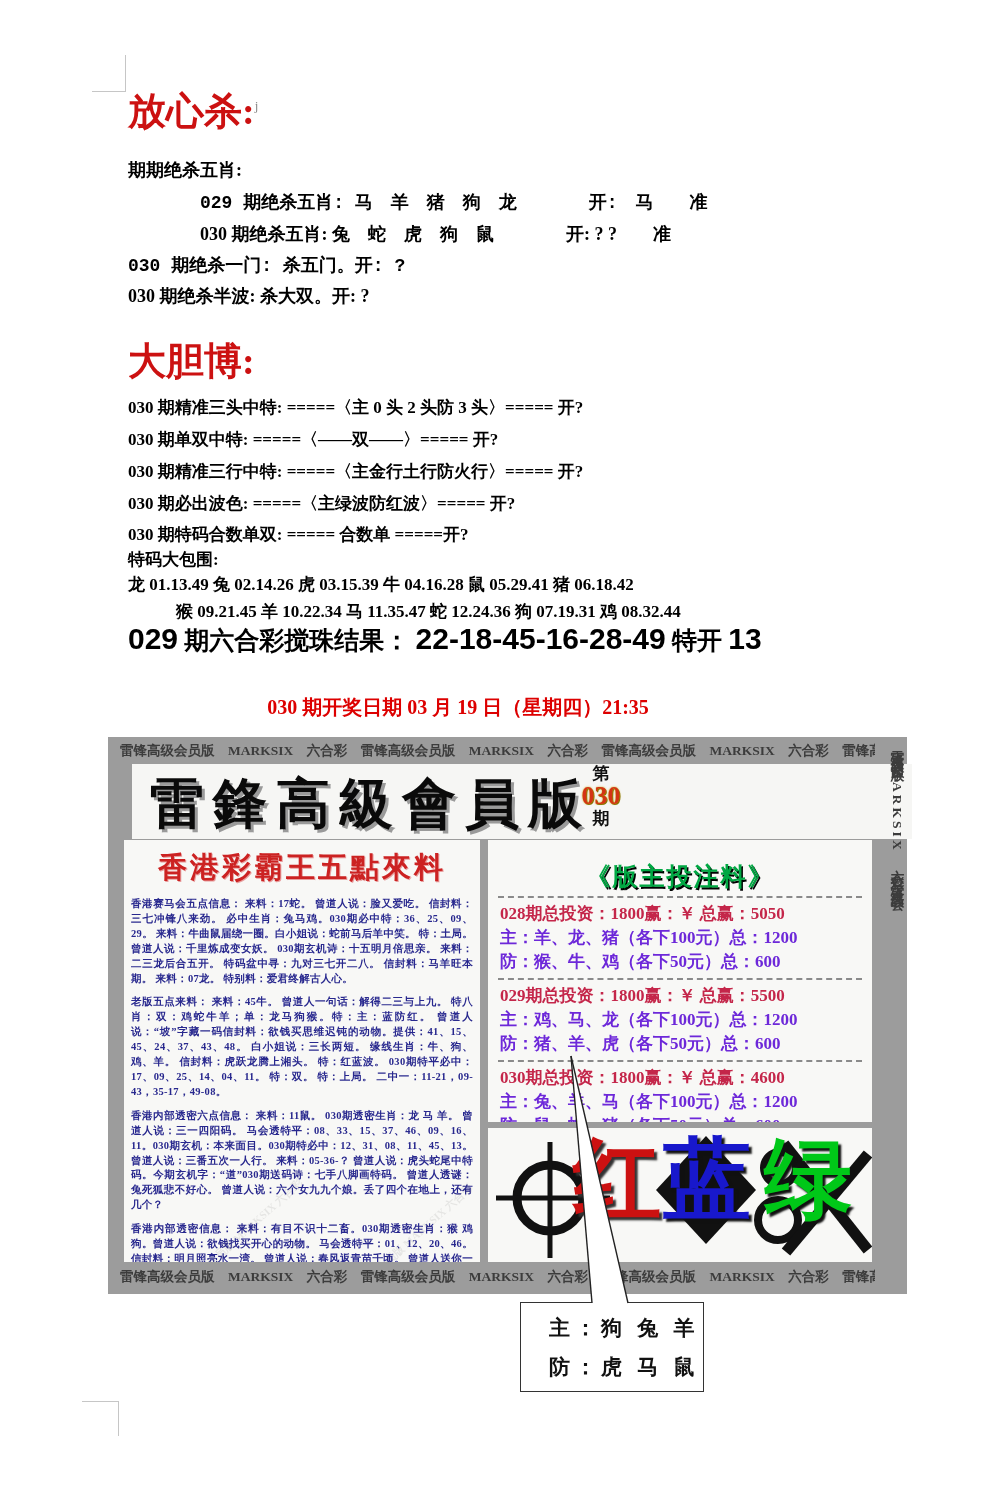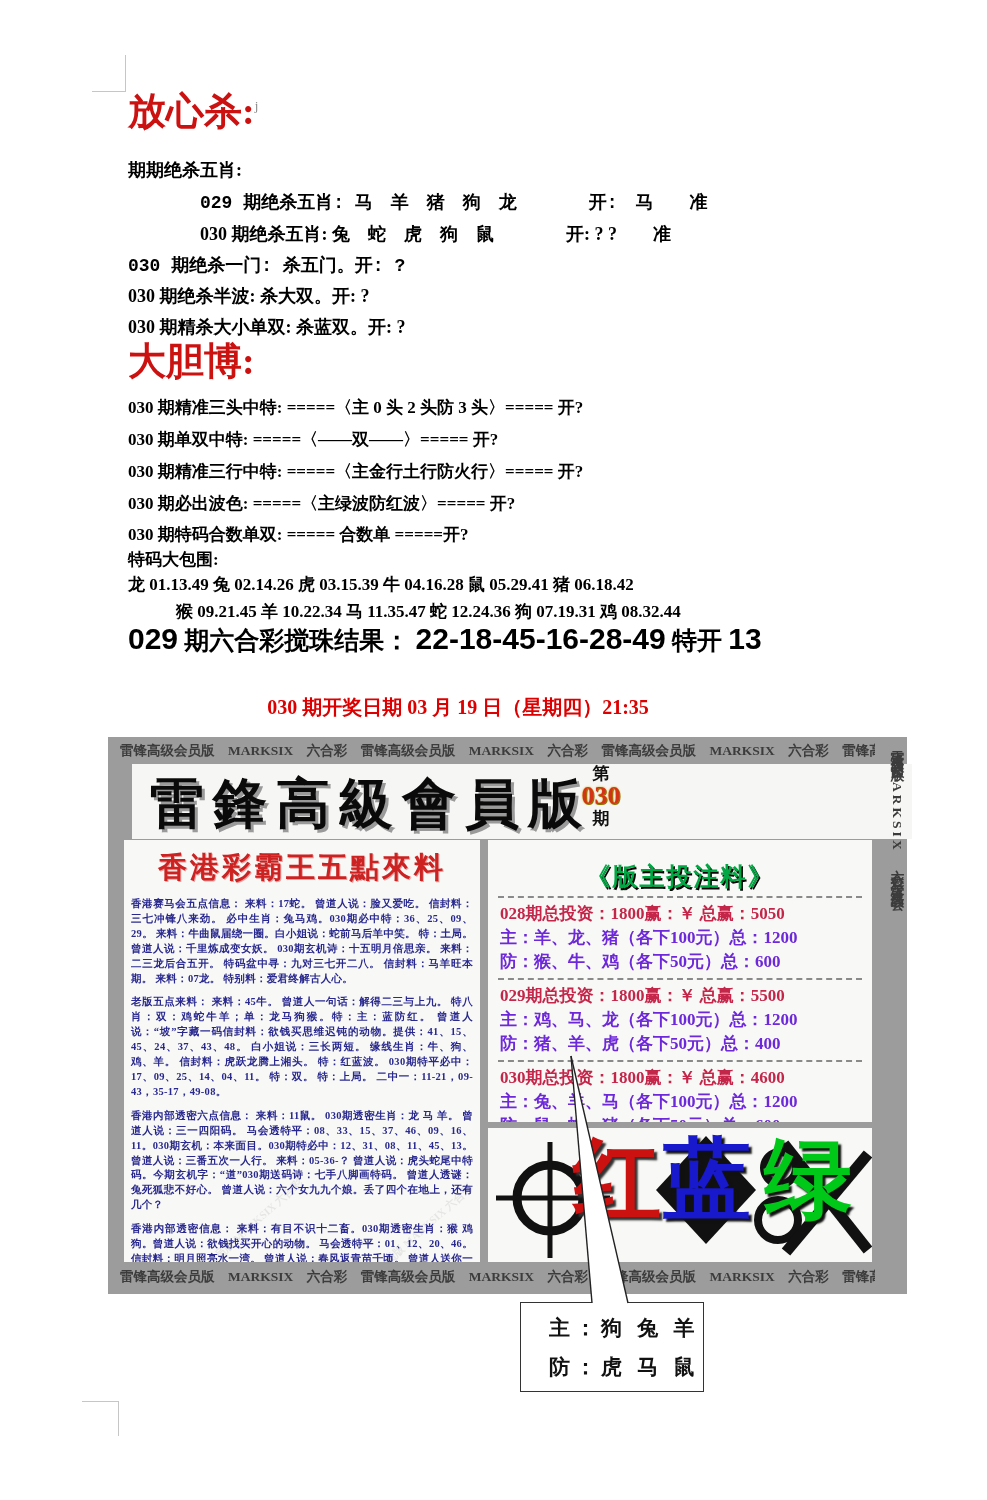--- a/index.html
+++ b/index.html
@@ -84,21 +84,20 @@
   <div class="crop-bl"></div>
 
   <div class="h-red" style="top:92px;">
     <span>放心杀:</span><sup>j</sup>
   </div>
   <div class="doc-line" style="top:158px;">期期绝杀五肖:</div>
   <div class="doc-line indent" style="top:190px;font-family:Liberation Mono, monospace;">029 期绝杀五肖: 马　羊　猪　狗　龙　　　　开:　马　　准</div>
   <div class="doc-line indent" style="top:222px;">030 期绝杀五肖: 兔　蛇　虎　狗　鼠　　　　开: ? ?　　准</div>
   <div class="doc-line" style="top:253px;font-family:Liberation Mono, monospace;">030 期绝杀一门: 杀五门。开: ?</div>
   <div class="doc-line" style="top:284px;">030 期绝杀半波: 杀大双。开: ?</div>
-  <div class="doc-line" style="top:315px;">030 期精杀大小单双: 杀蓝双。开: ?</div>
 
   <div class="h-red" style="top:342px;">
     <span>大胆博:</span>
   </div>
   <div class="doc-line small" style="top:396px;">030 期精准三头中特: =====〈主 0 头 2 头防 3 头〉===== 开?</div>
   <div class="doc-line small" style="top:428px;">030 期单双中特: =====〈——双——〉===== 开?</div>
   <div class="doc-line small" style="top:460px;">030 期精准三行中特: =====〈主金行土行防火行〉===== 开?</div>
   <div class="doc-line small" style="top:492px;">030 期必出波色: =====〈主绿波防红波〉===== 开?</div>
   <div class="doc-line small" style="top:523px;">030 期特码合数单双: ===== 合数单 =====开?</div>
   <div class="doc-line small" style="top:548px;">特码大包围:</div>
@@ -139,21 +138,21 @@
       <hr class="sep">
       <div class="block">
         <div class="sum">028期总投资：1800赢：￥ 总赢：5050</div>
         <div class="bet">主：羊、龙、猪（各下100元）总：1200</div>
         <div class="bet">防：猴、牛、鸡（各下50元）总：600</div>
       </div>
       <hr class="sep">
       <div class="block">
         <div class="sum">029期总投资：1800赢：￥ 总赢：5500</div>
         <div class="bet">主：鸡、马、龙（各下100元）总：1200</div>
-        <div class="bet">防：猪、羊、虎（各下50元）总：400</div>
+        <div class="bet">防：猪、羊、虎（各下50元）总：600</div>
       </div>
       <hr class="sep">
       <div class="block">
         <div class="sum">030期总投资：1800赢：￥ 总赢：4600</div>
         <div class="bet">主：兔、羊、马（各下100元）总：1200</div>
         <div class="bet">防：鼠、蛇、猪（各下50元）总：600</div>
       </div>
     </div>
 
     <div class="rpanelB">

